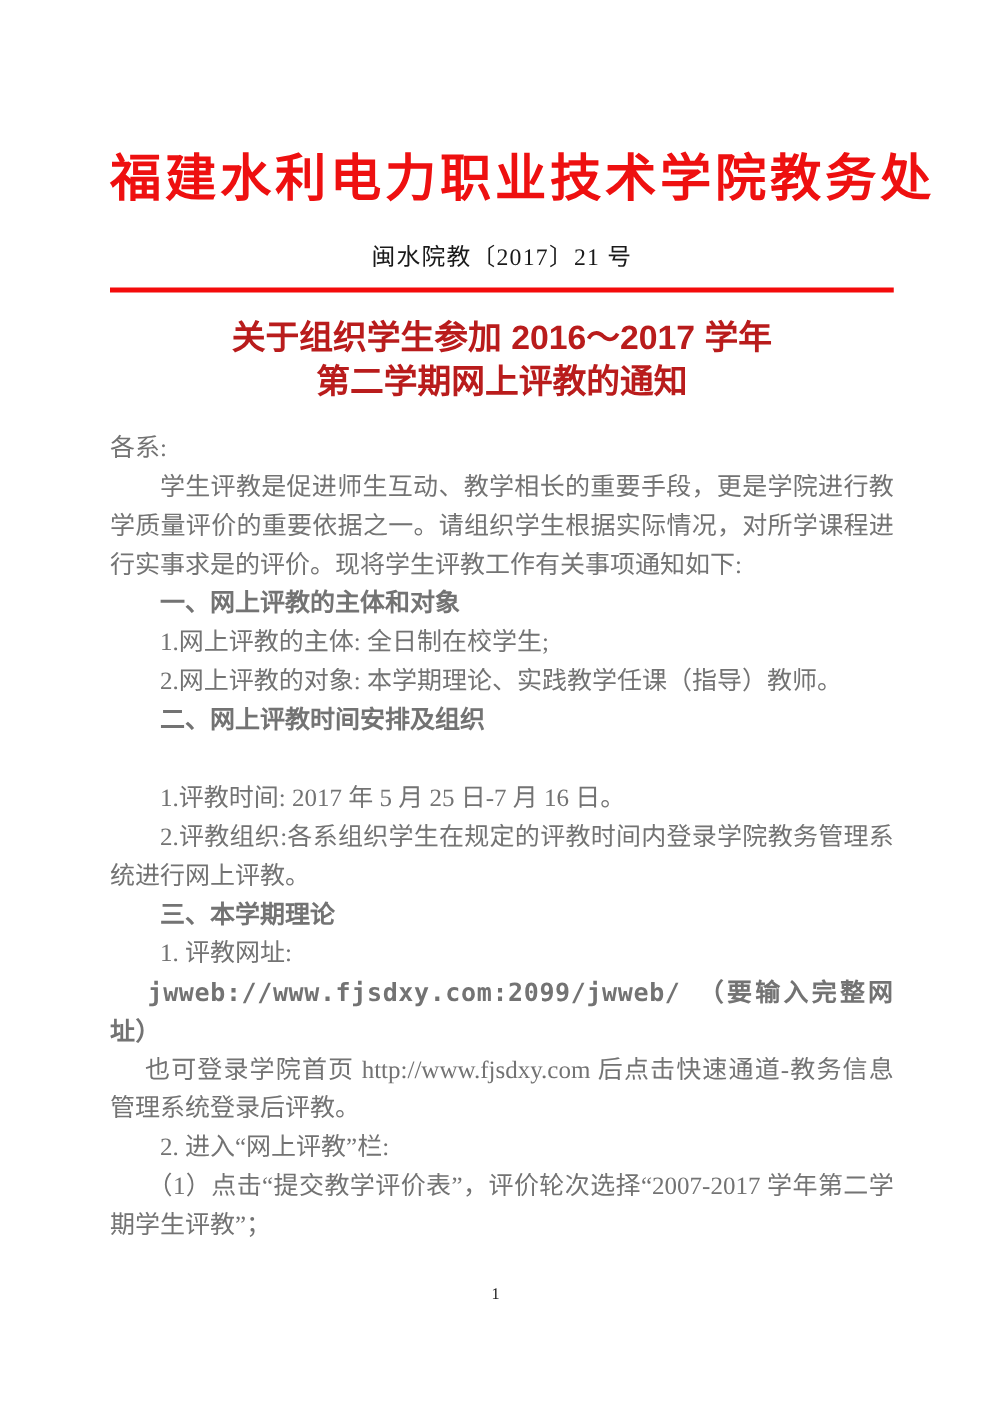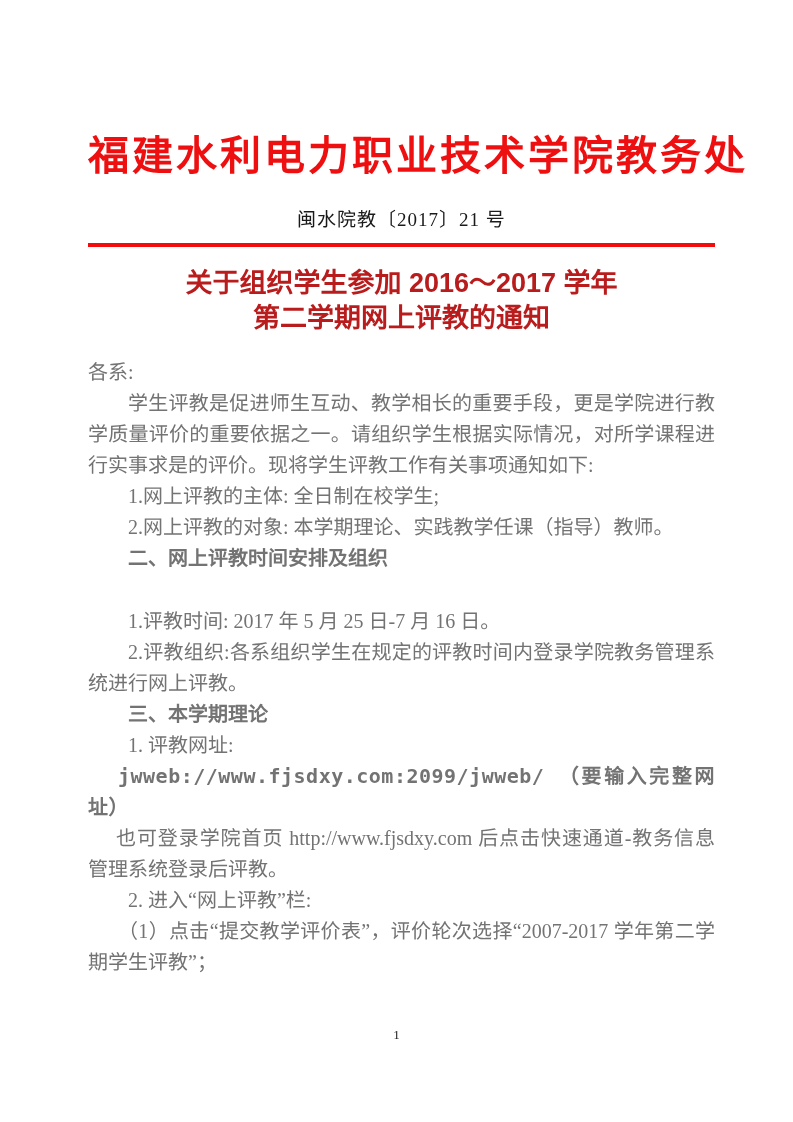--- a/index.html
+++ b/index.html
@@ -7,21 +7,21 @@
   body { font-family: "Liberation Serif", serif; }
 
   .page {
     position: relative;
     width: 793px;
     height: 1122px;
     margin: 0 auto;
     background: #ffffff;
     color: #1a1a1a;
     overflow: hidden;
-    padding: 16px 78px 0 88px;
+    padding: 3px 78px 0 88px;
   }
 
   .org-title {
     padding-top: 116px;
     text-align: center;
     font-family: "Liberation Serif", serif;
     font-weight: bold;
     font-size: 41px;
     line-height: 48px;
     letter-spacing: 3px;
@@ -95,20 +95,21 @@
   <hr class="red-divider">
 
   <div class="notice-title">
     <div>关于组织学生参加 2016～2017 学年</div>
     <div>第二学期网上评教的通知</div>
   </div>
 
   <div class="document-body" id="document-body">
       <p style="text-indent: 0em;">各系:</p>
       <p style="text-indent: 2em;">学生评教是促进师生互动、教学相长的重要手段，更是学院进行教学质量评价的重要依据之一。请组织学生根据实际情况，对所学课程进行实事求是的评价。现将学生评教工作有关事项通知如下:</p>
+      <p class="bold" style="text-indent: 2em;">一、网上评教的主体和对象</p>
       <p style="text-indent: 2em;">1.网上评教的主体: 全日制在校学生;</p>
       <p style="text-indent: 2em;">2.网上评教的对象: 本学期理论、实践教学任课（指导）教师。</p>
       <p class="bold" style="text-indent: 2em;">二、网上评教时间安排及组织</p>
       <p style="text-indent: 2em; margin-top: 32px;">1.评教时间:  2017 年 5 月 25 日-7 月 16 日。</p>
       <p style="text-indent: 2em;">2.评教组织:各系组织学生在规定的评教时间内登录学院教务管理系统进行网上评教。</p>
       <p class="bold" style="text-indent: 2em;">三、本学期理论</p>
       <p style="text-indent: 2em;">1. 评教网址:</p>
       <p class="bold mono" style="text-indent: 1.5em;">jwweb://www.fjsdxy.com:2099/jwweb/ （要输入完整网址）</p>
       <p style="text-indent: 1.4em;">也可登录学院首页 http://www.fjsdxy.com 后点击快速通道-教务信息管理系统登录后评教。</p>
       <p style="text-indent: 2em;">2. 进入“网上评教”栏:</p>

